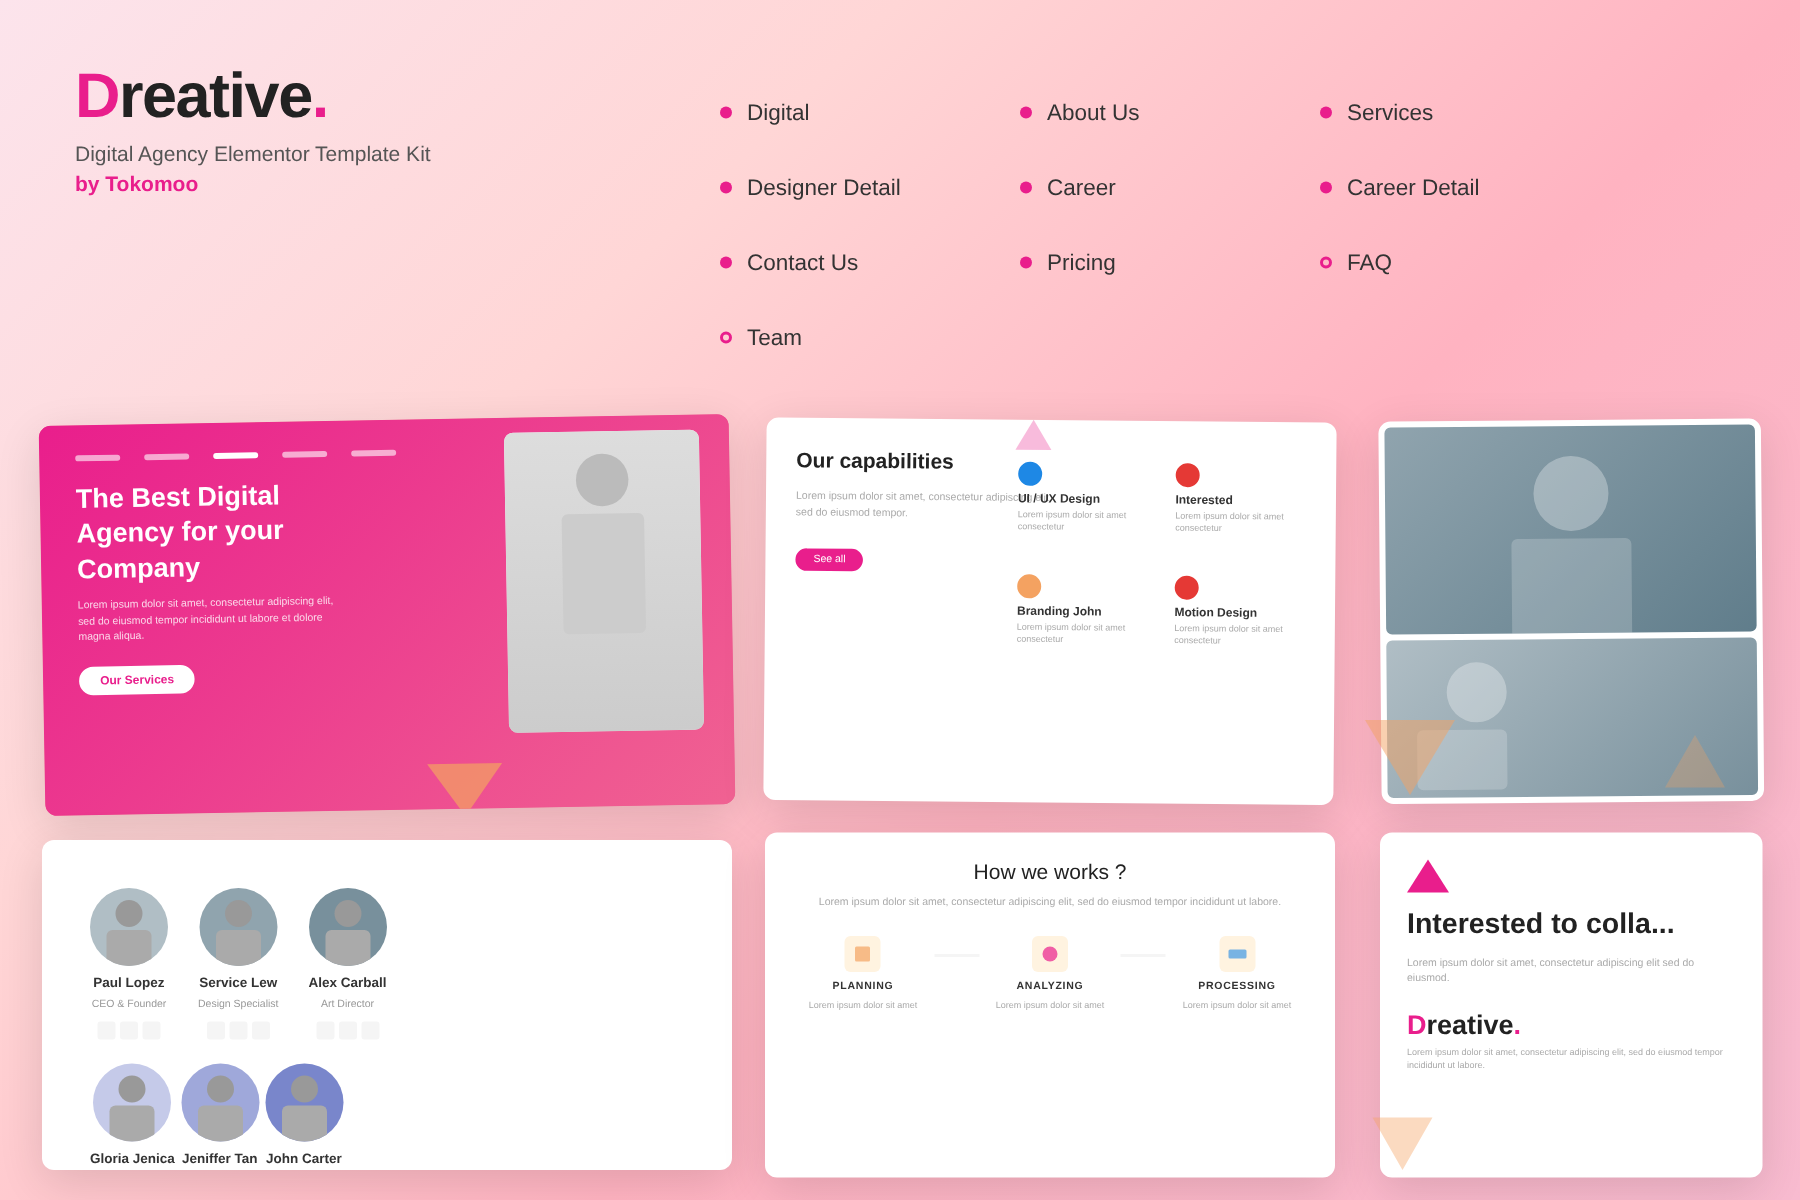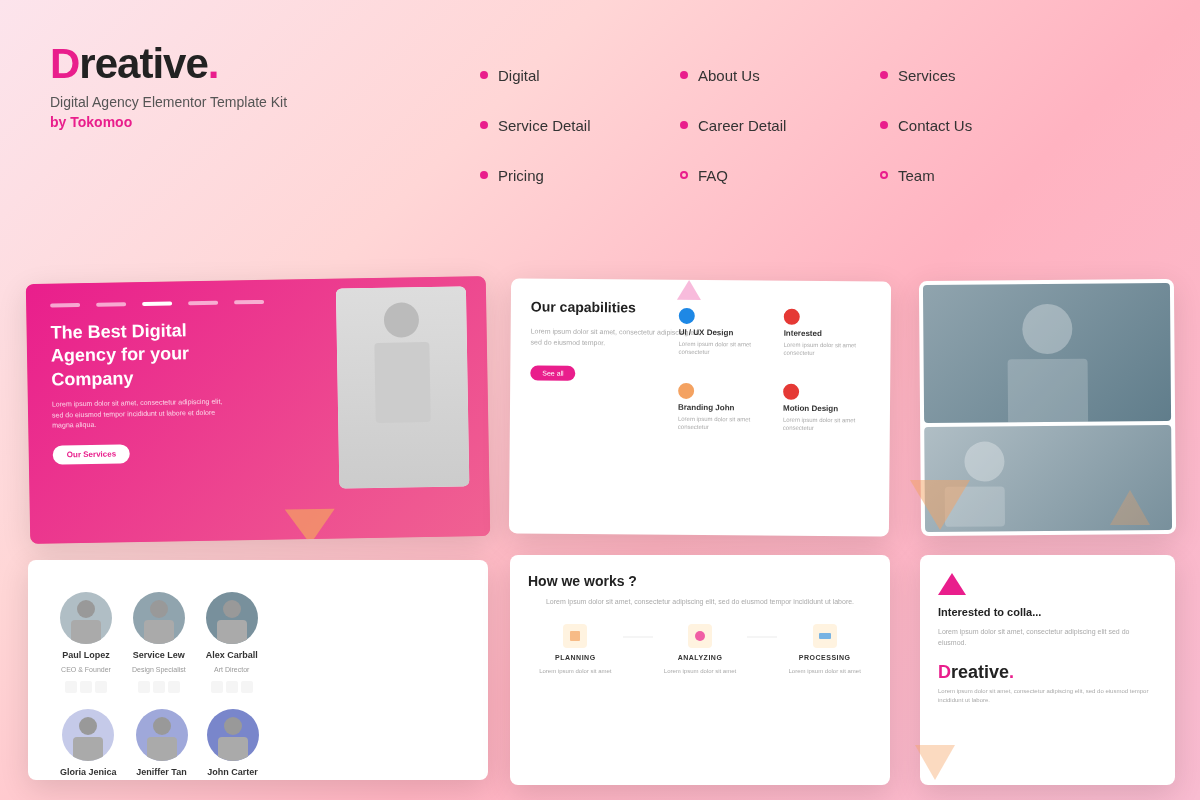--- a/index.html
+++ b/index.html
@@ -273,21 +273,21 @@
       margin-top: 2px;
     }
     .social-dot {
       width: 12px;
       height: 12px;
       background: #f5f5f5;
       border-radius: 2px;
     }
     .team-row2 {
       display: flex;
-      gap: 19px;
+      gap: 4px;
     }
 
     
     .card-capabilities {
       left: 510px;
       top: 10px;
       width: 380px;
       height: 255px;
       background: white;
       transform: rotate(0.5deg);
@@ -368,23 +368,23 @@
       top: 285px;
       width: 380px;
       height: 230px;
       background: white;
     }
     .hw-content {
       padding: 18px;
     }
     .hw-title {
       font-size: 14px;
-      font-weight: 700;
+      font-weight: 400;
       color: #222;
-      text-align: left;
+      text-align: center;
       margin-bottom: 8px;
     }
     .hw-desc {
       font-size: 7px;
       color: #aaa;
       text-align: center;
       margin-bottom: 16px;
       line-height: 1.5;
     }
     .hw-steps {
@@ -514,21 +514,21 @@
     }
     .contact-triangle {
       width: 0;
       height: 0;
       border-left: 14px solid transparent;
       border-right: 14px solid transparent;
       border-bottom: 22px solid #e91e8c;
       margin-bottom: 10px;
     }
     .contact-title {
-      font-size: 11px;
+      font-size: 19px;
       font-weight: 700;
       color: #222;
       margin-bottom: 8px;
       line-height: 1.3;
     }
     .contact-desc {
       font-size: 7px;
       color: #aaa;
       line-height: 1.5;
       margin-bottom: 14px;
@@ -598,23 +598,27 @@
   <div class="nav-item">
     <span class="nav-bullet"></span>
     <span>About Us</span>
   </div>
   <div class="nav-item">
     <span class="nav-bullet"></span>
     <span>Services</span>
   </div>
   <div class="nav-item">
     <span class="nav-bullet"></span>
-    <span>Service Detail</span>
-  </div>
-
+    <span>Designer Detail</span>
+  </div>
+
+  <div class="nav-item">
+    <span class="nav-bullet"></span>
+    <span>Career</span>
+  </div>
   <div class="nav-item">
     <span class="nav-bullet"></span>
     <span>Career Detail</span>
   </div>
   <div class="nav-item">
     <span class="nav-bullet"></span>
     <span>Contact Us</span>
   </div>
   <div class="nav-item">
     <span class="nav-bullet"></span>

